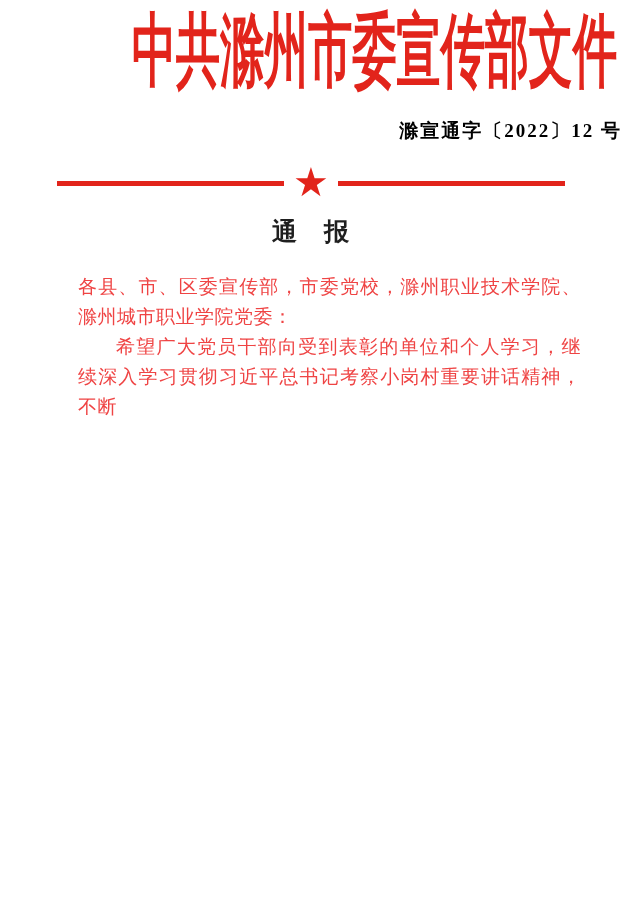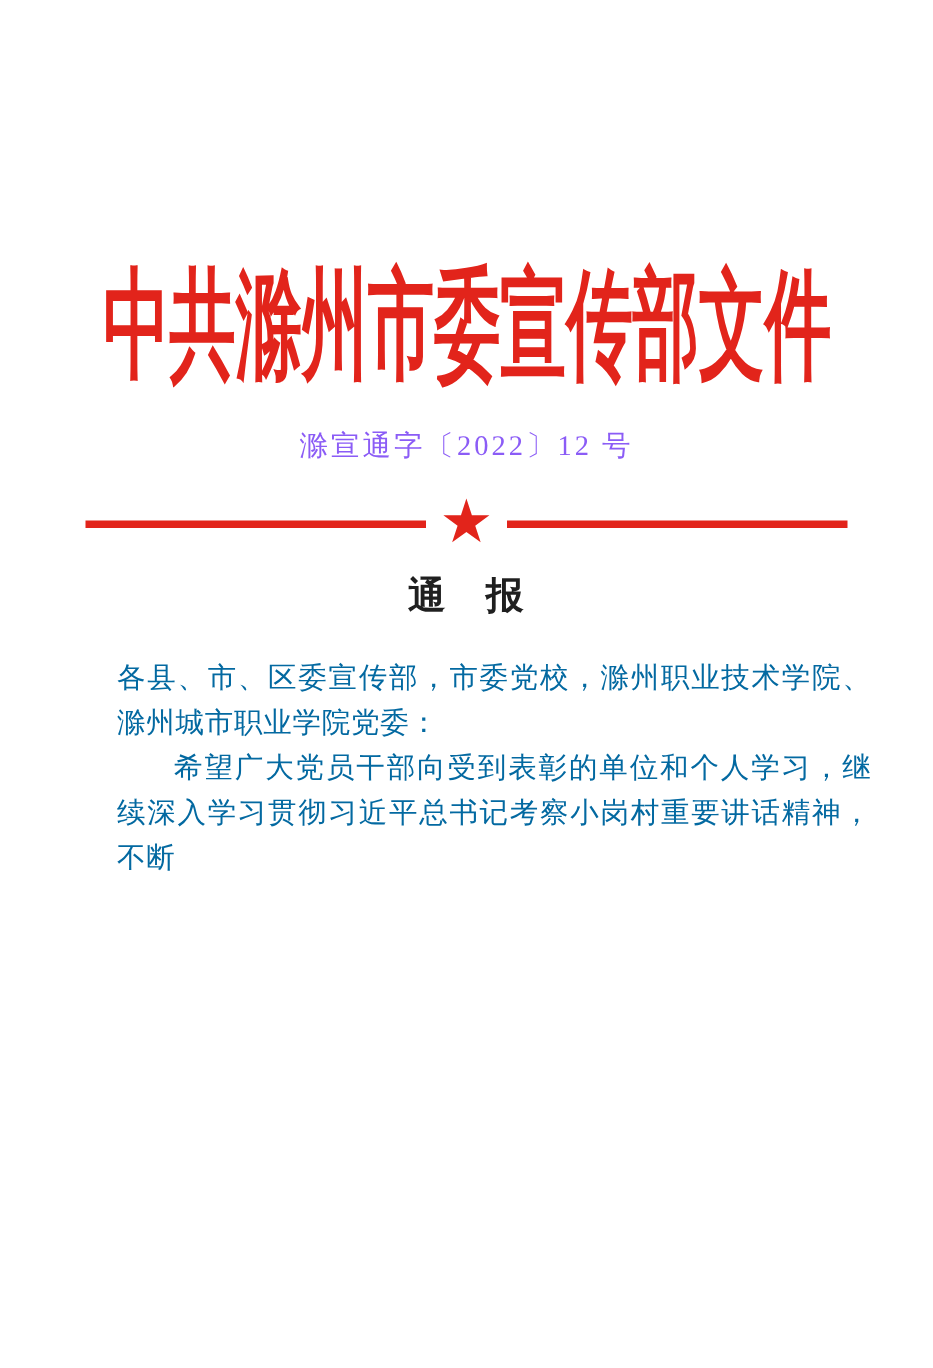--- a/index.html
+++ b/index.html
@@ -10,43 +10,43 @@
   .page {
     position: relative;
     width: 622px;
     height: 912px;
     background: #ffffff;
     overflow: hidden;
     font-family: "Liberation Serif", "DejaVu Serif", serif;
   }
   
   .letterhead {
-    margin-top: 166px;
     height: 102px;
     display: flex;
     align-items: center;
-    justify-content: center;
+    justify-content: flex-end;
   }
   .letterhead-text {
     color: var(--red, #e2241b);
     font-size: 45px;
     font-weight: 700;
     letter-spacing: 0px;
     white-space: nowrap;
     transform: scale(0.98, 1.78);
     transform-origin: center center;
     font-family: "Liberation Serif", "DejaVu Serif", serif;
   }
   
   .doc-number {
     margin-top: 16px;
-    text-align: center;
+    text-align: right;
     font-size: 19px;
-    color: #8b5cf6;
+    color: #000000;
     letter-spacing: 2px;
+    font-weight: bold;
   }
   
   .divider {
     margin: 22px 57px 0 57px;
     height: 34px;
     display: flex;
     align-items: center;
   }
   .divider .rule {
     flex: 1;
@@ -70,21 +70,21 @@
     line-height: 31px;
     color: #1f1f1f;
     letter-spacing: 1px;
   }
   
   .body-text {
     margin-top: 25px;
     padding: 0 41px 0 78px;
     font-size: 19px;
     line-height: 30px;
-    color: #0369a1;
+    color: #ef4444;
     text-align: justify;
     letter-spacing: 0.5px;
   }
   .body-text p {
     margin: 0;
     text-indent: 2em;
   }
   .body-text .salutation {
     text-indent: 0;
   }

